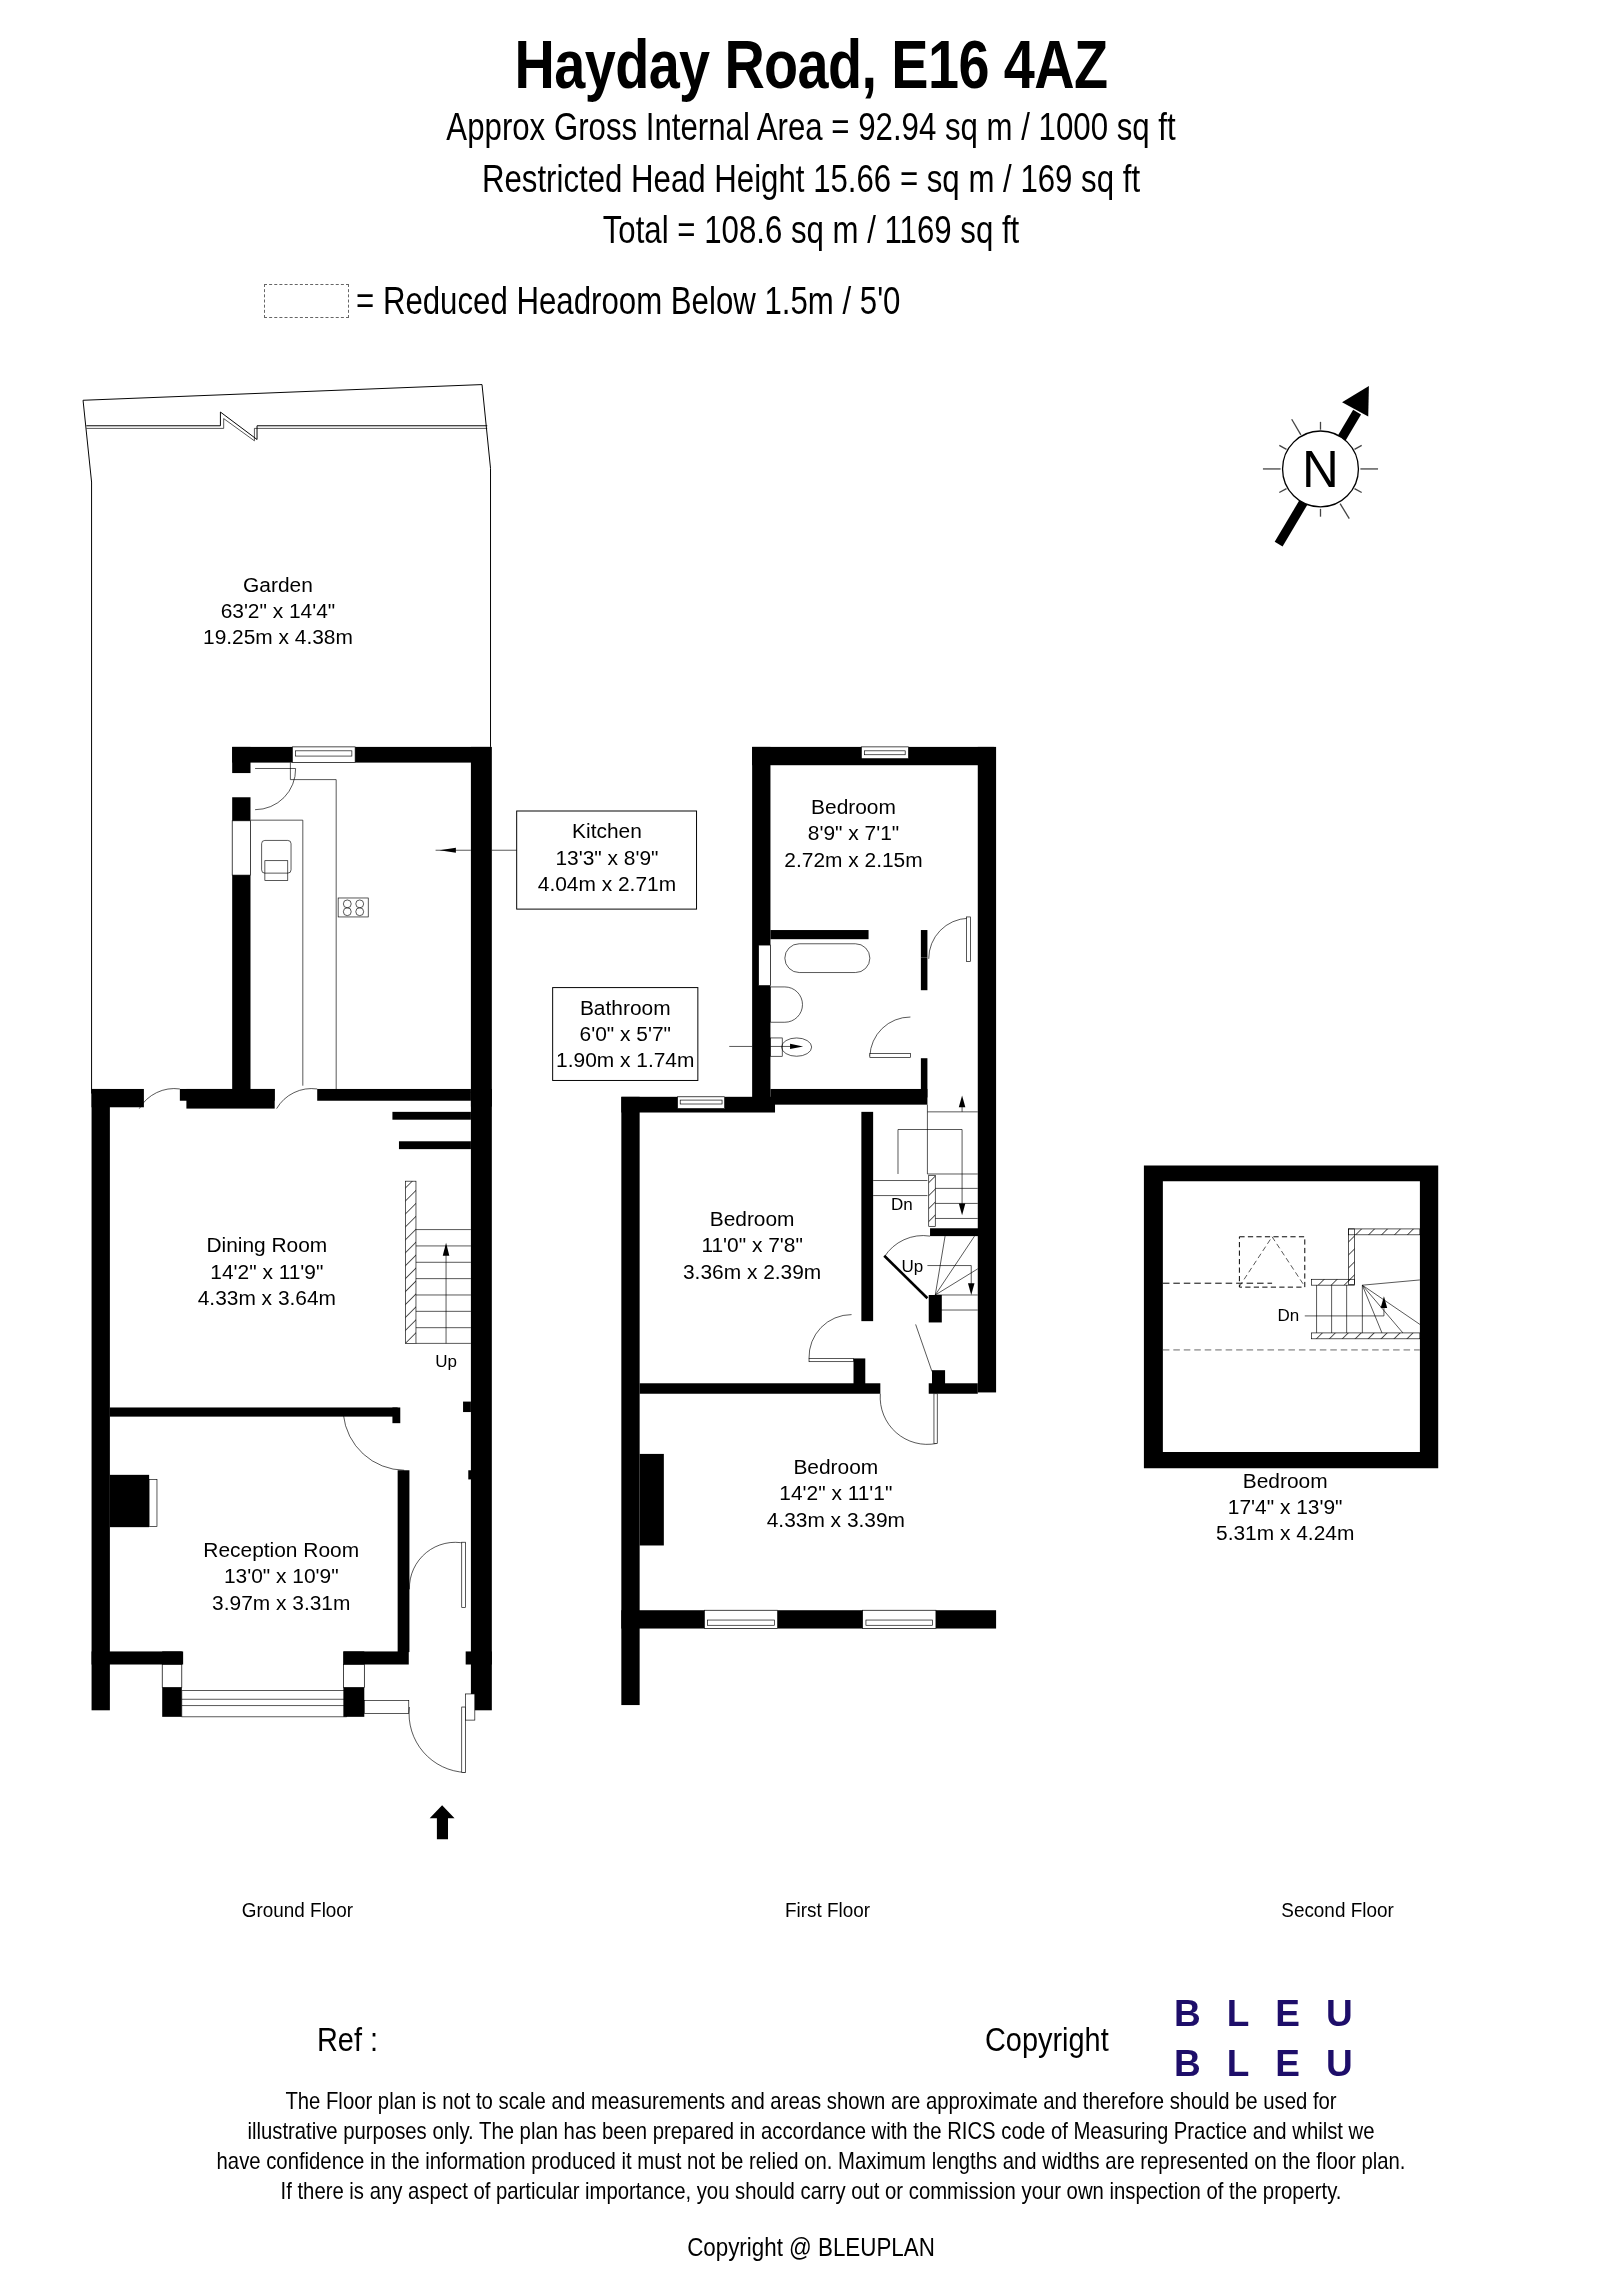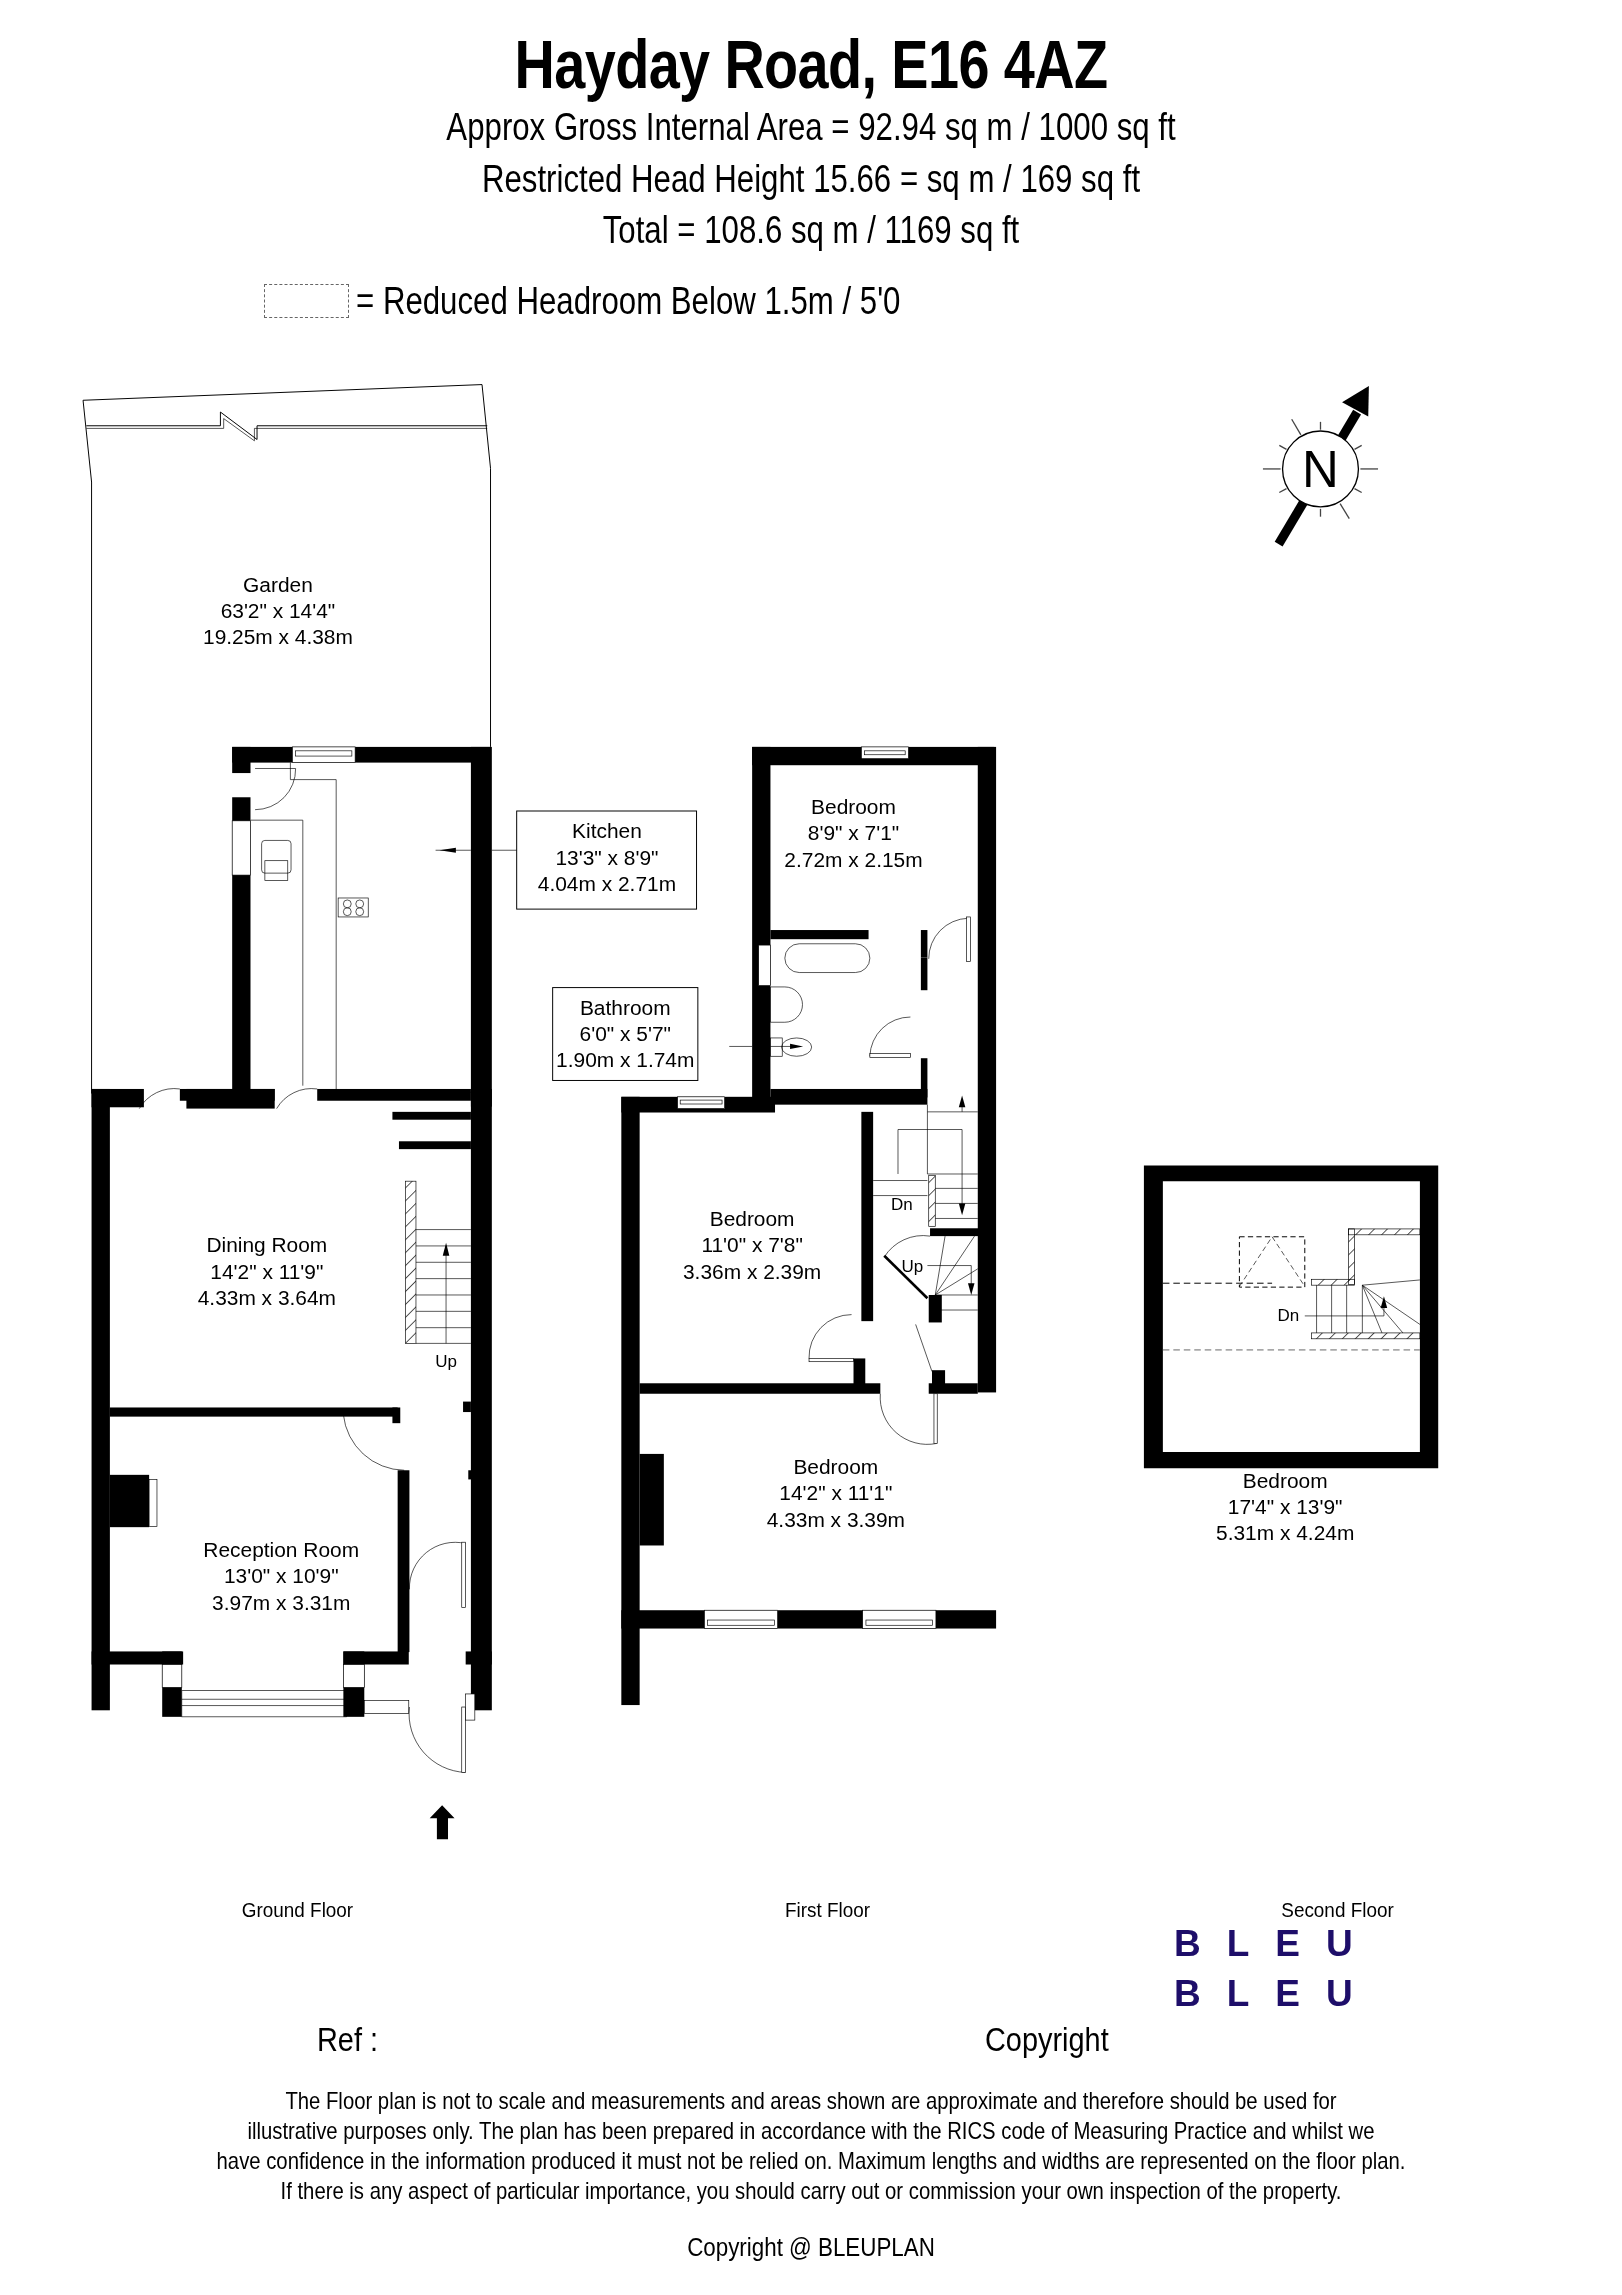--- a/index.html
+++ b/index.html
@@ -8,21 +8,21 @@
   .title { left:0; width:1622px; top:25px; text-align:center; font-size:68px; font-weight:bold; transform:scaleX(0.82); transform-origin:center; letter-spacing:-0.7px; }
   .stat { left:0; width:1622px; text-align:center; font-size:39px; transform:scaleX(0.80); transform-origin:center; }
   .legend { top:278px; left:264px; height:46px; display:flex; align-items:center; }
   .legend-swatch { width:85px; height:34px; border:1.3px dashed #666; box-sizing:border-box; margin-right:6.5px; }
   .legend-text { font-size:39px; transform:scaleX(0.80); transform-origin:left center; white-space:nowrap; }
   svg.plan { position:absolute; left:0; top:0; }
   .room-label { font-family:"Liberation Sans", sans-serif; font-size:32px; fill:#000; text-anchor:middle; }
   .floor-label { font-size:21px; text-align:center; transform:scaleX(0.9); transform-origin:center; }
   .ref { left:317px; top:2020px; font-size:34px; transform:scaleX(0.85); transform-origin:left; }
   .copyright { left:985px; top:2020px; font-size:34px; transform:scaleX(0.85); transform-origin:left; }
-  .logo { left:1174px; top:1919px; color:#1e0e6a; font-weight:bold; font-size:37px; line-height:50px; letter-spacing:26px; }
+  .logo { left:1174px; top:1989px; color:#1e0e6a; font-weight:bold; font-size:37px; line-height:50px; letter-spacing:26px; }
   .disclaimer { left:0; width:1622px; top:2086px; text-align:center; font-size:23.6px; line-height:30px; transform:scaleX(0.86); transform-origin:center; }
   .disclaimer p { margin:0; }
   .footer-copy { left:0; width:1622px; top:2232px; text-align:center; font-size:26px; transform:scaleX(0.86); transform-origin:center; }
 </style>
 </head>
 <body>
 
 <div class="abs title">Hayday Road, E16 4AZ</div>
 <div class="abs stat" style="top:105px;">Approx Gross Internal Area = 92.94 sq m / 1000 sq ft</div>
 <div class="abs stat" style="top:157px;">Restricted Head Height 15.66 = sq m / 169 sq ft</div>

